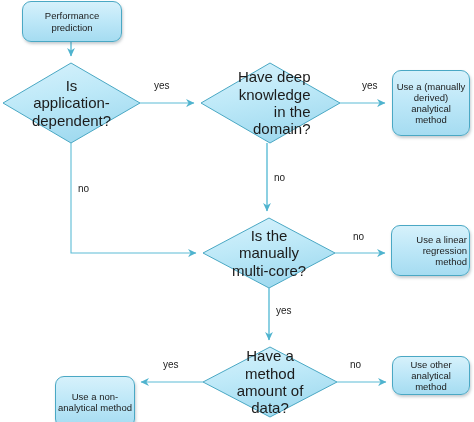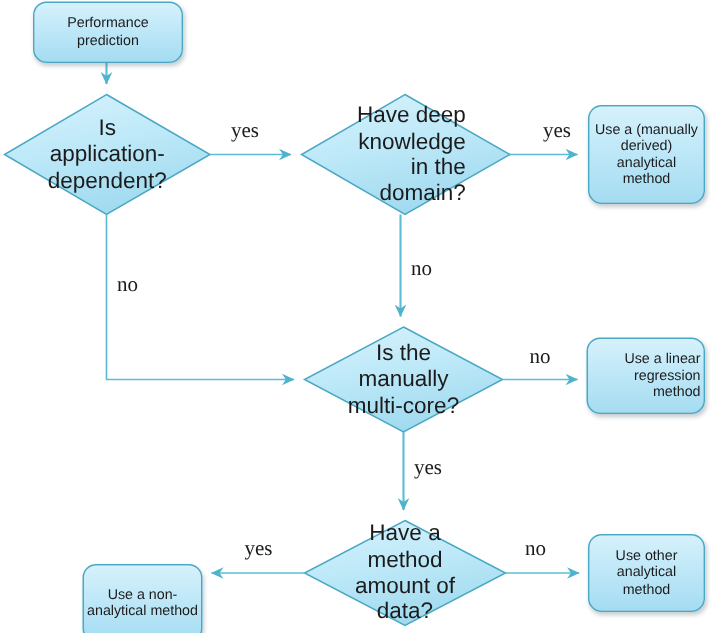--- a/index.html
+++ b/index.html
@@ -48,24 +48,23 @@
     background: transparent;
     border: none;
     font-size: 15px;
     pointer-events: none;
   }
   .diamond .label {
     max-width: 80px;
   }
   .edge-label {
     position: absolute;
-    font-size: 14px;
+    font-size: 10px;
     color: #1b1b1b;
     white-space: nowrap;
-    font-family: Liberation Serif, serif;
   }
 </style>
 </head>
 <body>
 
 <div id="canvas">
 
   <svg id="wires" viewBox="0 0 474 422" xmlns="http://www.w3.org/2000/svg">
     <defs>
       <linearGradient id="diamondGrad" x1="0" y1="0" x2="0.35" y2="1">
@@ -111,21 +110,21 @@
   </div>
 
   <div class="node box" style="left:391px; top:225px; width:79px; height:51px;text-align:right;">
     <span class="label">Use a linear regression method</span>
   </div>
 
   <div class="node box" style="left:55px; top:376px; width:80px; height:52px;">
     <span class="label">Use a non-analytical method</span>
   </div>
 
-  <div class="node box" style="left:392px; top:356px; width:78px; height:52px;">
+  <div class="node box" style="left:392px; top:356px; width:78px; height:39px;">
     <span class="label">Use other analytical method</span>
   </div>
 
   <div class="node diamond" style="left:3px; top:63px; width:137px; height:80px;">
     <span class="label">Is application-dependent?</span>
   </div>
 
   <div class="node diamond" style="left:201px; top:63px; width:139px; height:80px;text-align:right;">
     <span class="label">Have deep knowledge in the domain?</span>
   </div>

